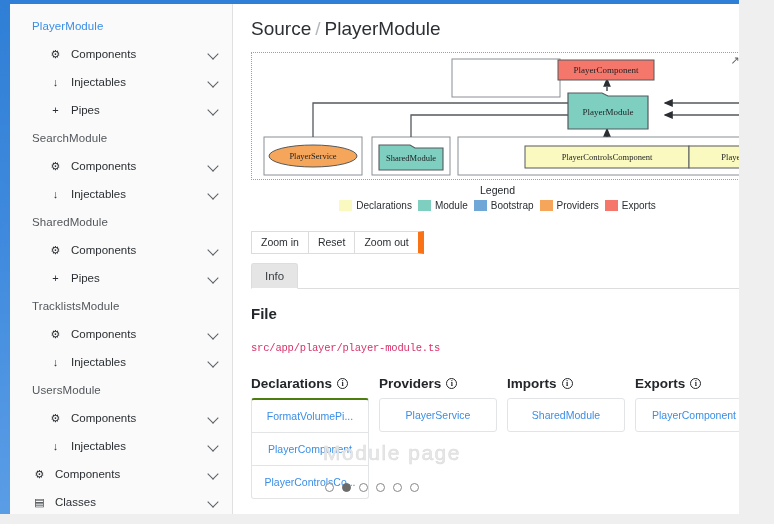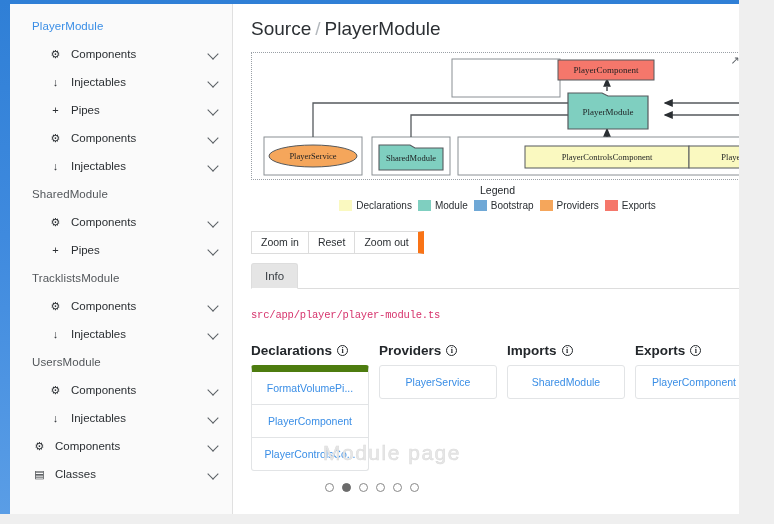--- a/index.html
+++ b/index.html
@@ -227,21 +227,21 @@
     padding: 10px 6px;
     font-size: 10.5px;
     color: #3a8ee6;
     text-align: center;
     white-space: nowrap;
     overflow: hidden;
     text-overflow: ellipsis;
     background: #fff;
   }
   .card-stack .card { border-radius: 0; border-top: none; }
-  .card-stack .card:first-child { border-top: 7px solid #4d7c0f; border-radius: 3px 3px 0 0; }
+  .card-stack .card:first-child { border-top: 2px solid #4d7c0f; border-radius: 3px 3px 0 0; }
   .card-stack .card:last-child { border-radius: 0 0 3px 3px; }
 
   
   #watermark {
     position: absolute;
     left: 90px; top: 437px;
     font-size: 21px;
     color: #e6e6e6;
     letter-spacing: 1.5px;
     -webkit-text-stroke: 0.5px #dadada;
@@ -286,20 +286,21 @@
           <div class="nav-row indent">
             <span class="nav-ico">↓</span>
             <span class="nav-label">Injectables</span>
             <span class="chev"></span>
           </div>
           <div class="nav-row indent">
             <span class="nav-ico">+</span>
             <span class="nav-label">Pipes</span>
             <span class="chev"></span>
           </div>
+          <div class="module-head">SearchModule</div>
           <div class="nav-row indent">
             <span class="nav-ico">⚙</span>
             <span class="nav-label">Components</span>
             <span class="chev"></span>
           </div>
           <div class="nav-row indent">
             <span class="nav-ico">↓</span>
             <span class="nav-label">Injectables</span>
             <span class="chev"></span>
           </div>
@@ -435,20 +436,21 @@
     <div id="zoom-bar">
           <button class="zbtn">Zoom in</button>
           <button class="zbtn">Reset</button>
           <button class="zbtn">Zoom out</button>
         </div>
 
     <div id="tabs">
           <div class="tab active">Info</div>
         </div>
 
+    <div id="file-h">File</div>
     <div id="file-path">src/app/player/player-module.ts</div>
 
     <div id="cols">
           <div class="col">
             <div class="col-h">
               <span>Declarations</span>
               <span class="info-i">i</span>
             </div>
             <div class="card-stack">
               <div class="card">FormatVolumePi...</div>

